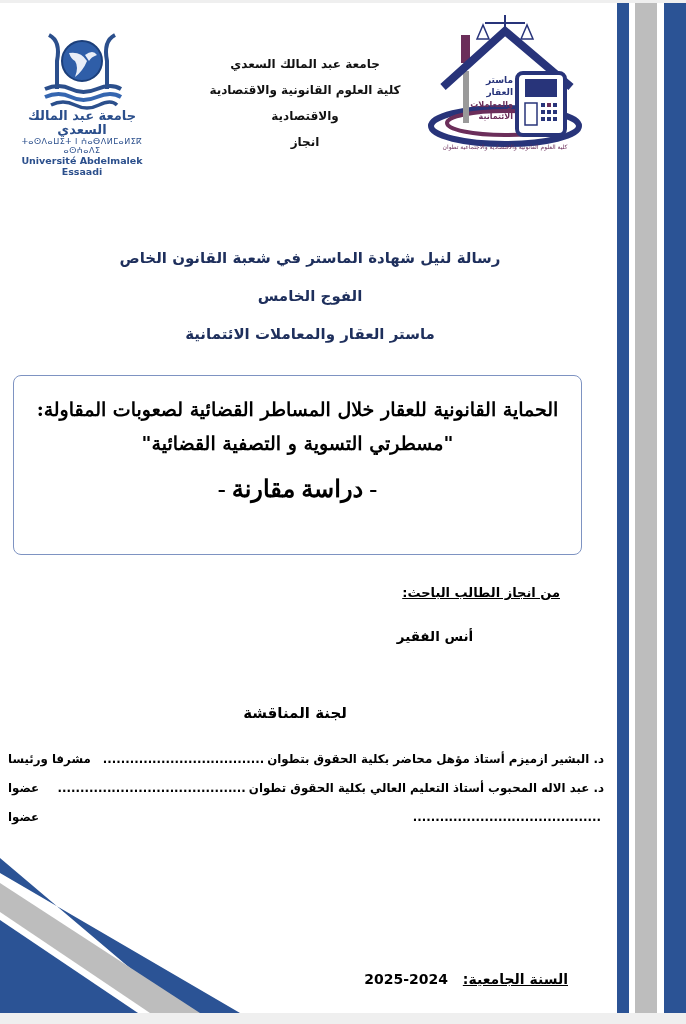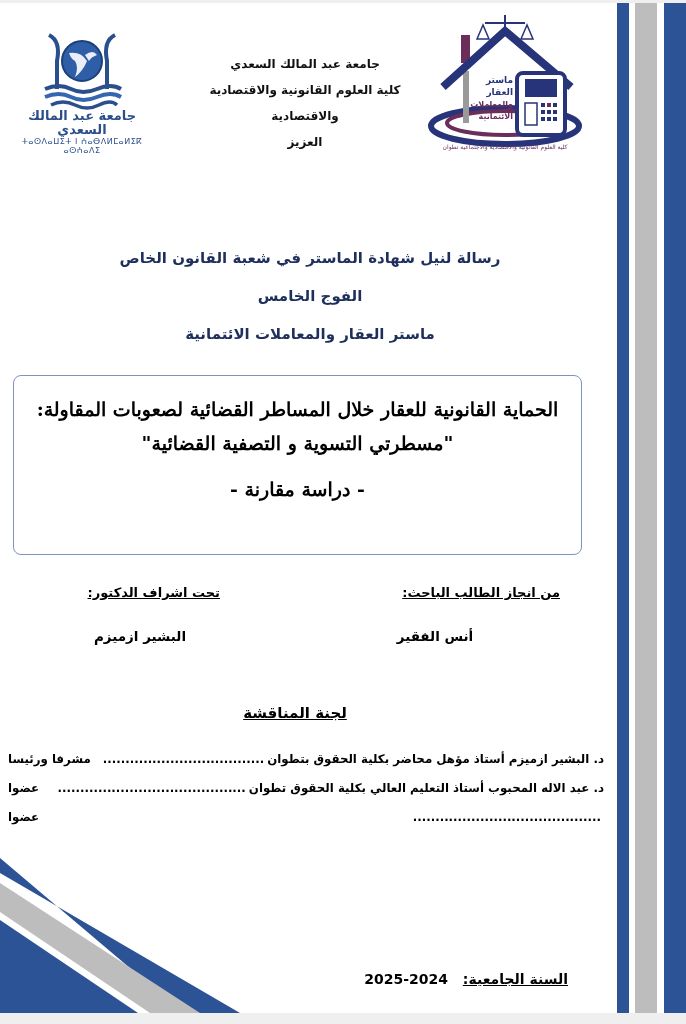--- a/index.html
+++ b/index.html
@@ -37,33 +37,33 @@
     font-weight: bold; font-size: 15px; line-height: 38px;
   }
   .title-box {
     position: absolute; left: 13px; top: 372px; width: 569px; height: 180px;
     border: 1.5px solid #7e93c2; border-radius: 8px; box-sizing: border-box;
     direction: rtl; text-align: center; color: #000;
     font-family: "DejaVu Serif", serif; font-weight: bold;
   }
   .title-box .l1 { font-size: 19px; margin-top: 16px; line-height: 34px; }
   .title-box .l2 { font-size: 19px; line-height: 34px; }
-  .title-box .l3 { font-size: 19px; line-height: 34px; margin-top: 12px; }
+  .title-box .l3 { font-size: 24px; line-height: 34px; margin-top: 12px; font-family: Liberation Serif, serif; }
 
   .col { position: absolute; direction: rtl; text-align: center; color: #000; font-weight: bold; font-size: 13px; }
   .col .lbl { text-decoration: underline; }
   .col .val { margin-top: 28px; font-size: 13.5px; }
   .col.student { left: 370px; top: 582px; width: 190px; text-align: right; }
   .col.student .val { text-align: center; width: 110px; margin-right: 70px; }
   .col.super { left: 60px; top: 582px; width: 160px; text-align: right; }
   .col.super .val { text-align: center; }
 
   .committee-title {
     position: absolute; left: 200px; top: 701px; width: 190px; text-align: center;
-    direction: rtl; font-weight: bold; font-size: 15px; text-decoration: underline; color: #000;
+    direction: rtl; font-weight: bold; font-size: 15px; color: #000;
   }
   .committee { position: absolute; left: 8px; top: 742px; width: 596px; direction: rtl; }
   .member {
     display: flex; justify-content: space-between; align-items: baseline;
     font-weight: bold; font-size: 11.8px; color: #000; height: 29px; line-height: 29px;
     white-space: nowrap;
   }
   .member .desc { }
   .member .dots { flex: 1; overflow: hidden; color: #000; letter-spacing: 0px; margin: 0 3px; }
   .member .role { }
@@ -97,26 +97,27 @@
       <circle cx="43" cy="30" r="20" fill="#2f5ea8"></circle>
       <circle cx="43" cy="30" r="20" fill="none" stroke="#1c3f7a" stroke-width="2"></circle>
       <path d="M30 22 Q42 20 48 30 Q44 40 36 46 Q40 36 36 30 Q32 28 30 22Z" fill="#e9eef8"></path>
       <path d="M46 24 Q54 18 58 24 Q52 26 50 30Z" fill="#e9eef8"></path>
       <path d="M6 58 Q20 52 32 58 T58 58 T82 58" stroke="#2b4f8c" stroke-width="4" fill="none"></path>
       <path d="M6 66 Q20 60 32 66 T58 66 T82 66" stroke="#3566b0" stroke-width="4" fill="none"></path>
       <path d="M12 74 Q24 68 36 74 T60 74 T78 74" stroke="#2b4f8c" stroke-width="3.5" fill="none"></path>
     </svg>
     <div class="uni-ar">جامعة عبد المالك السعدي</div>
     <div class="uni-tf">ⵜⴰⵙⴷⴰⵡⵉⵜ ⵏ ⵄⴰⴱⴷⵍⵎⴰⵍⵉⴽ ⴰⵙⵄⴰⴷⵉ</div>
+    <div class="uni-fr">Université Abdelmalek Essaadi</div>
   </div>
 
   <div class="header-text">
     <div>جامعة عبد المالك السعدي</div>
     <div>كلية العلوم القانونية والاقتصادية والاقتصادية</div>
-    <div>العزيز</div>
+    <div>انجاز</div>
   </div>
 
   <svg class="master-logo" viewBox="0 0 160 140">
     <ellipse cx="80" cy="113" rx="74" ry="18" fill="none" stroke="#28347a" stroke-width="6"></ellipse>
     <ellipse cx="80" cy="110" rx="58" ry="12" fill="none" stroke="#6b2e5a" stroke-width="4"></ellipse>
     <rect x="36" y="22" width="9" height="28" fill="#6b2e5a"></rect>
     <rect x="38" y="58" width="6" height="52" fill="#9a9a9a"></rect>
     <polyline points="18,74 80,18 146,74" fill="none" stroke="#28347a" stroke-width="8" stroke-linejoin="miter"></polyline>
     <line x1="80" y1="2" x2="80" y2="20" stroke="#28347a" stroke-width="2"></line>
     <line x1="60" y1="10" x2="100" y2="10" stroke="#28347a" stroke-width="2"></line>
@@ -155,24 +156,20 @@
     <div class="l1">الحماية القانونية للعقار خلال المساطر القضائية لصعوبات المقاولة:</div>
     <div class="l2">"مسطرتي التسوية و التصفية القضائية"</div>
     <div class="l3">- دراسة مقارنة -</div>
   </div>
 
   <div class="col student">
     <div class="lbl">من انجاز الطالب الباحث:</div>
     <div class="val">أنس الفقير</div>
   </div>
 
-  <div class="col super">
-    <div class="lbl">تحت اشراف الدكتور:</div>
-    <div class="val">البشير ازميزم</div>
-  </div>
 
   <div class="committee-title">لجنة المناقشة</div>
   <div class="committee">
     <div class="member">
       <span class="desc">د. البشير ازميزم أستاذ مؤهل محاضر بكلية الحقوق بتطوان</span>
       <span class="dots">....................................</span>
       <span class="role">مشرفا ورئيسا</span>
     </div>
     <div class="member">
       <span class="desc">د. عبد الاله المحبوب أستاذ التعليم العالي بكلية الحقوق تطوان</span>

